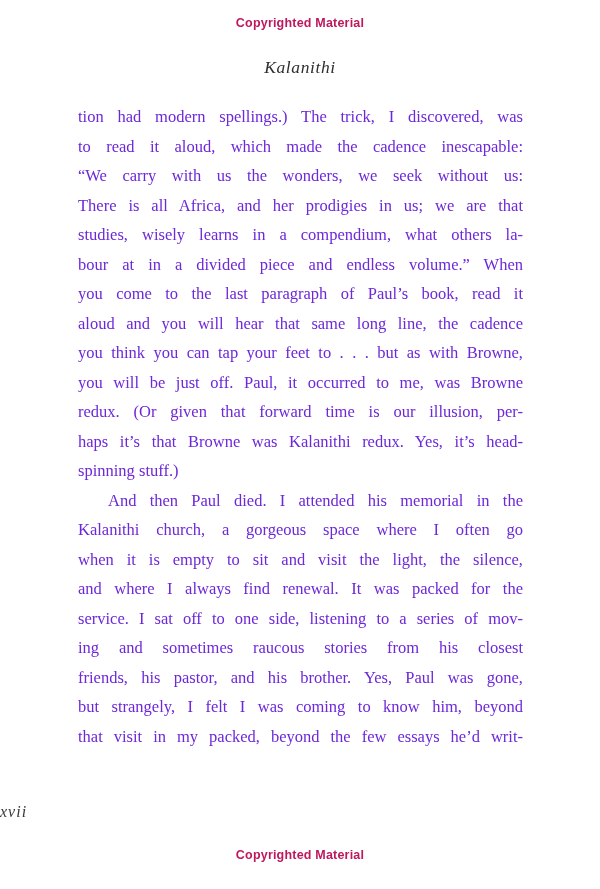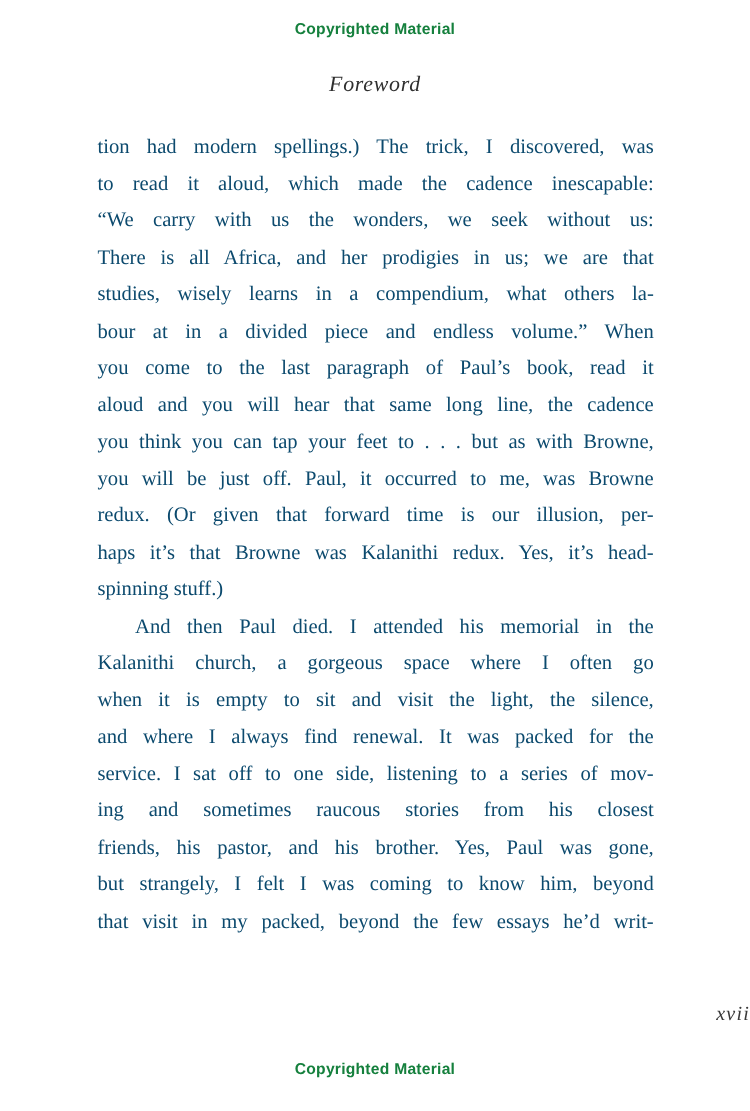--- a/index.html
+++ b/index.html
@@ -15,21 +15,21 @@
     overflow: hidden;
   }
   .copyright-banner {
     position: absolute;
     left: 0;
     width: 100%;
     text-align: center;
     font-family: "Liberation Sans", sans-serif;
     font-weight: bold;
     font-size: 12.5px;
-    color: #15803d;
+    color: #be185d;
     letter-spacing: 0.2px;
   }
   .copyright-top { top: 16px; }
   .copyright-bottom { top: 848px; }
   .chapter-heading {
     position: absolute;
     top: 57px;
     left: 0;
     width: 100%;
     text-align: center;
@@ -38,54 +38,54 @@
     color: #2f2f2f;
     letter-spacing: 0.6px;
   }
   .body-text {
     position: absolute;
     top: 102px;
     left: 78px;
     width: 445px;
     font-size: 16.5px;
     line-height: 29.5px;
-    color: #0c4a6e;
+    color: #6d28d9;
   }
   .line {
     text-align: justify;
     text-align-last: justify;
     white-space: normal;
   }
   .line.no-justify {
     text-align: center;
     text-align-last: left;
   }
   .line.indent {
     padding-left: 30px;
   }
   .page-number {
     position: absolute;
     top: 803px;
     left: 0;
     width: 100%;
-    text-align: right;
+    text-align: left;
     font-style: italic;
     font-size: 16px;
     color: #3a3a3a;
     letter-spacing: 1px;
   }
 </style>
 </head>
 <body>
 
 <div class="page">
 
   <div class="copyright-banner copyright-top">Copyrighted Material</div>
 
-  <div class="chapter-heading">Foreword</div>
+  <div class="chapter-heading">Kalanithi</div>
 
   <div class="body-text">
       <div class="line">tion had modern spellings.) The trick, I discovered, was</div>
       <div class="line">to read it aloud, which made the cadence inescapable:</div>
       <div class="line">“We carry with us the wonders, we seek without us:</div>
       <div class="line">There is all Africa, and her prodigies in us; we are that</div>
       <div class="line">studies, wisely learns in a compendium, what others la-</div>
       <div class="line">bour at in a divided piece and endless volume.” When</div>
       <div class="line">you come to the last paragraph of Paul’s book, read it</div>
       <div class="line">aloud and you will hear that same long line, the cadence</div>

